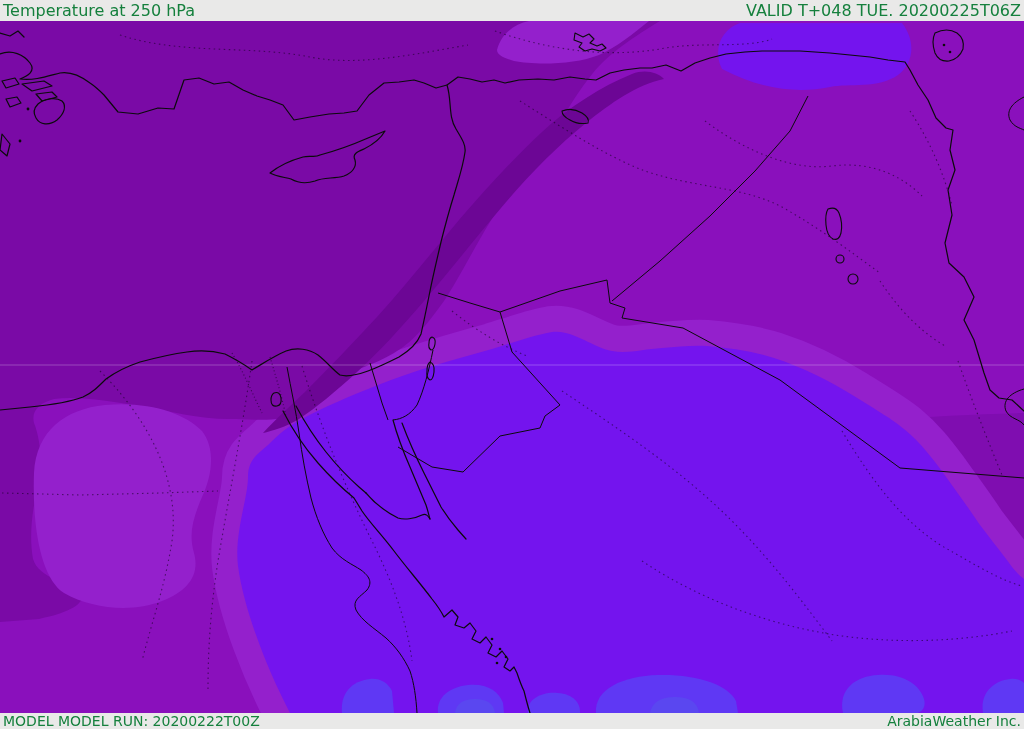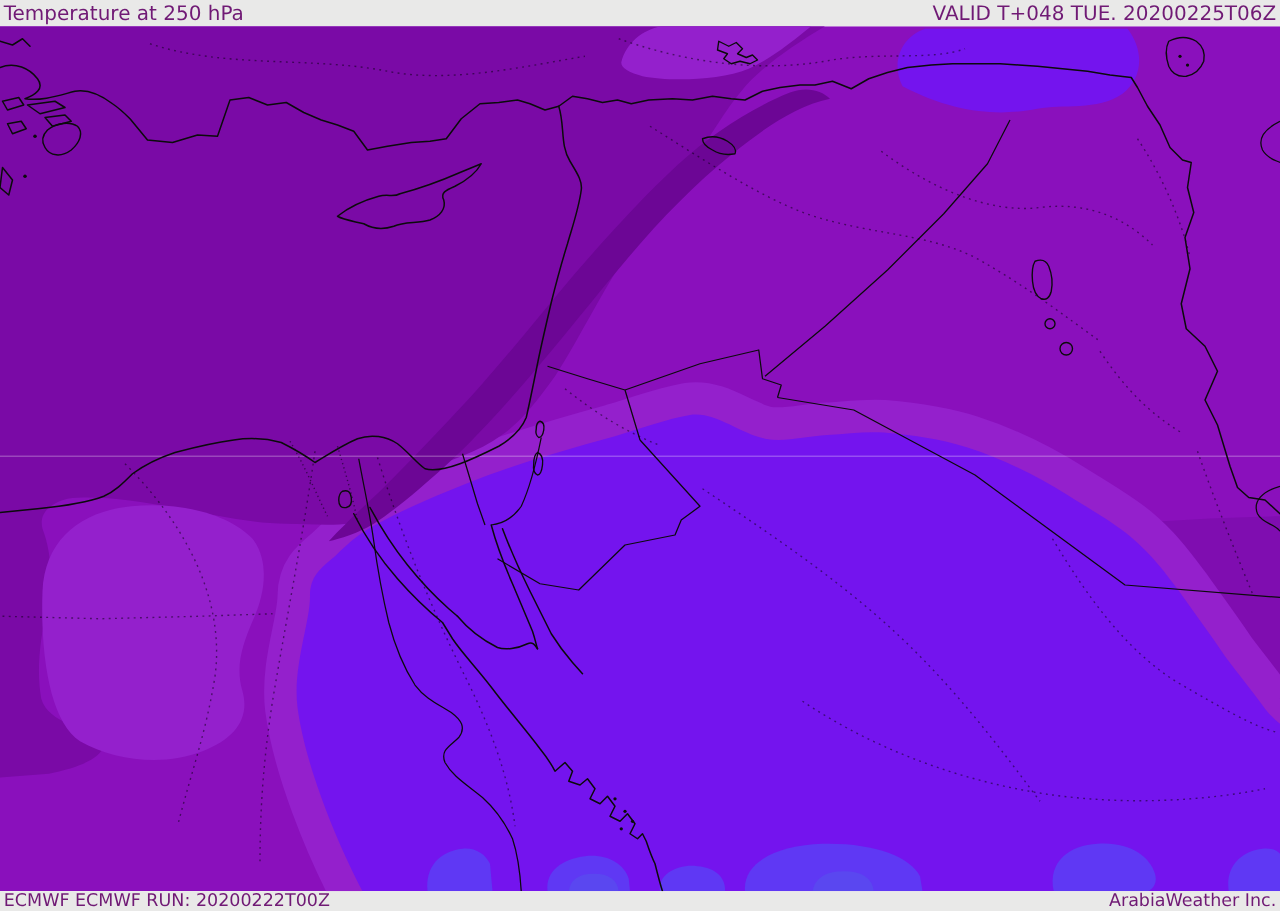--- a/index.html
+++ b/index.html
@@ -2,21 +2,21 @@
 <html><head>
 <meta charset="utf-8">
 <style>
   html,body{margin:0;padding:0;background:#fff;}
   .frame{
     position:relative;width:1024px;height:729px;overflow:hidden;
     font-family:"DejaVu Sans","Liberation Sans",sans-serif;
     -webkit-font-smoothing:antialiased;
   }
   .bar{
-    position:absolute;left:0;width:1024px;background:#e9e9e8;color:#701a75;
+    position:absolute;left:0;width:1024px;background:#e9e9e8;color:#15803d;
     display:flex;justify-content:space-between;align-items:center;
     box-sizing:border-box;padding:0 3px;white-space:nowrap;
   }
   .bar.top{top:0;height:21px;font-size:16px;line-height:21px;}
   .bar.bottom{top:713px;height:16px;font-size:14px;line-height:16px;}
   .mapwrap{position:absolute;top:21px;left:0;width:1024px;height:692px;}
   svg{display:block;}
   .coast{fill:none;stroke:#0b0b0b;stroke-width:1.2;stroke-linejoin:round;stroke-linecap:round;}
   .thin{fill:none;stroke:#0b0b0b;stroke-width:1;stroke-linejoin:round;}
   .admin{fill:none;stroke:rgba(15,0,25,0.55);stroke-width:1.1;stroke-dasharray:1.5 3.5;}
@@ -199,17 +199,17 @@
         <circle cx="944" cy="24" r="1.3" fill="#0b0b0b"></circle>
         <circle cx="950" cy="31" r="1.3" fill="#0b0b0b"></circle>
       </g>
 
       <path class="thin" d="M 1024,76 C 1012,82 1006,90 1010,99 C 1014,106 1020,107 1024,109"></path>
       <path class="thin" d="M 1024,368 C 1010,372 1002,380 1006,390 C 1010,398 1020,398 1024,404"></path>
     </svg>
   </div>
 
   <div class="bar bottom">
-    <span>ECMWF ECMWF RUN: 20200222T00Z</span>
+    <span>MODEL MODEL RUN: 20200222T00Z</span>
     <span>ArabiaWeather Inc.</span>
   </div>
 
 </div>
 
 </body></html>

